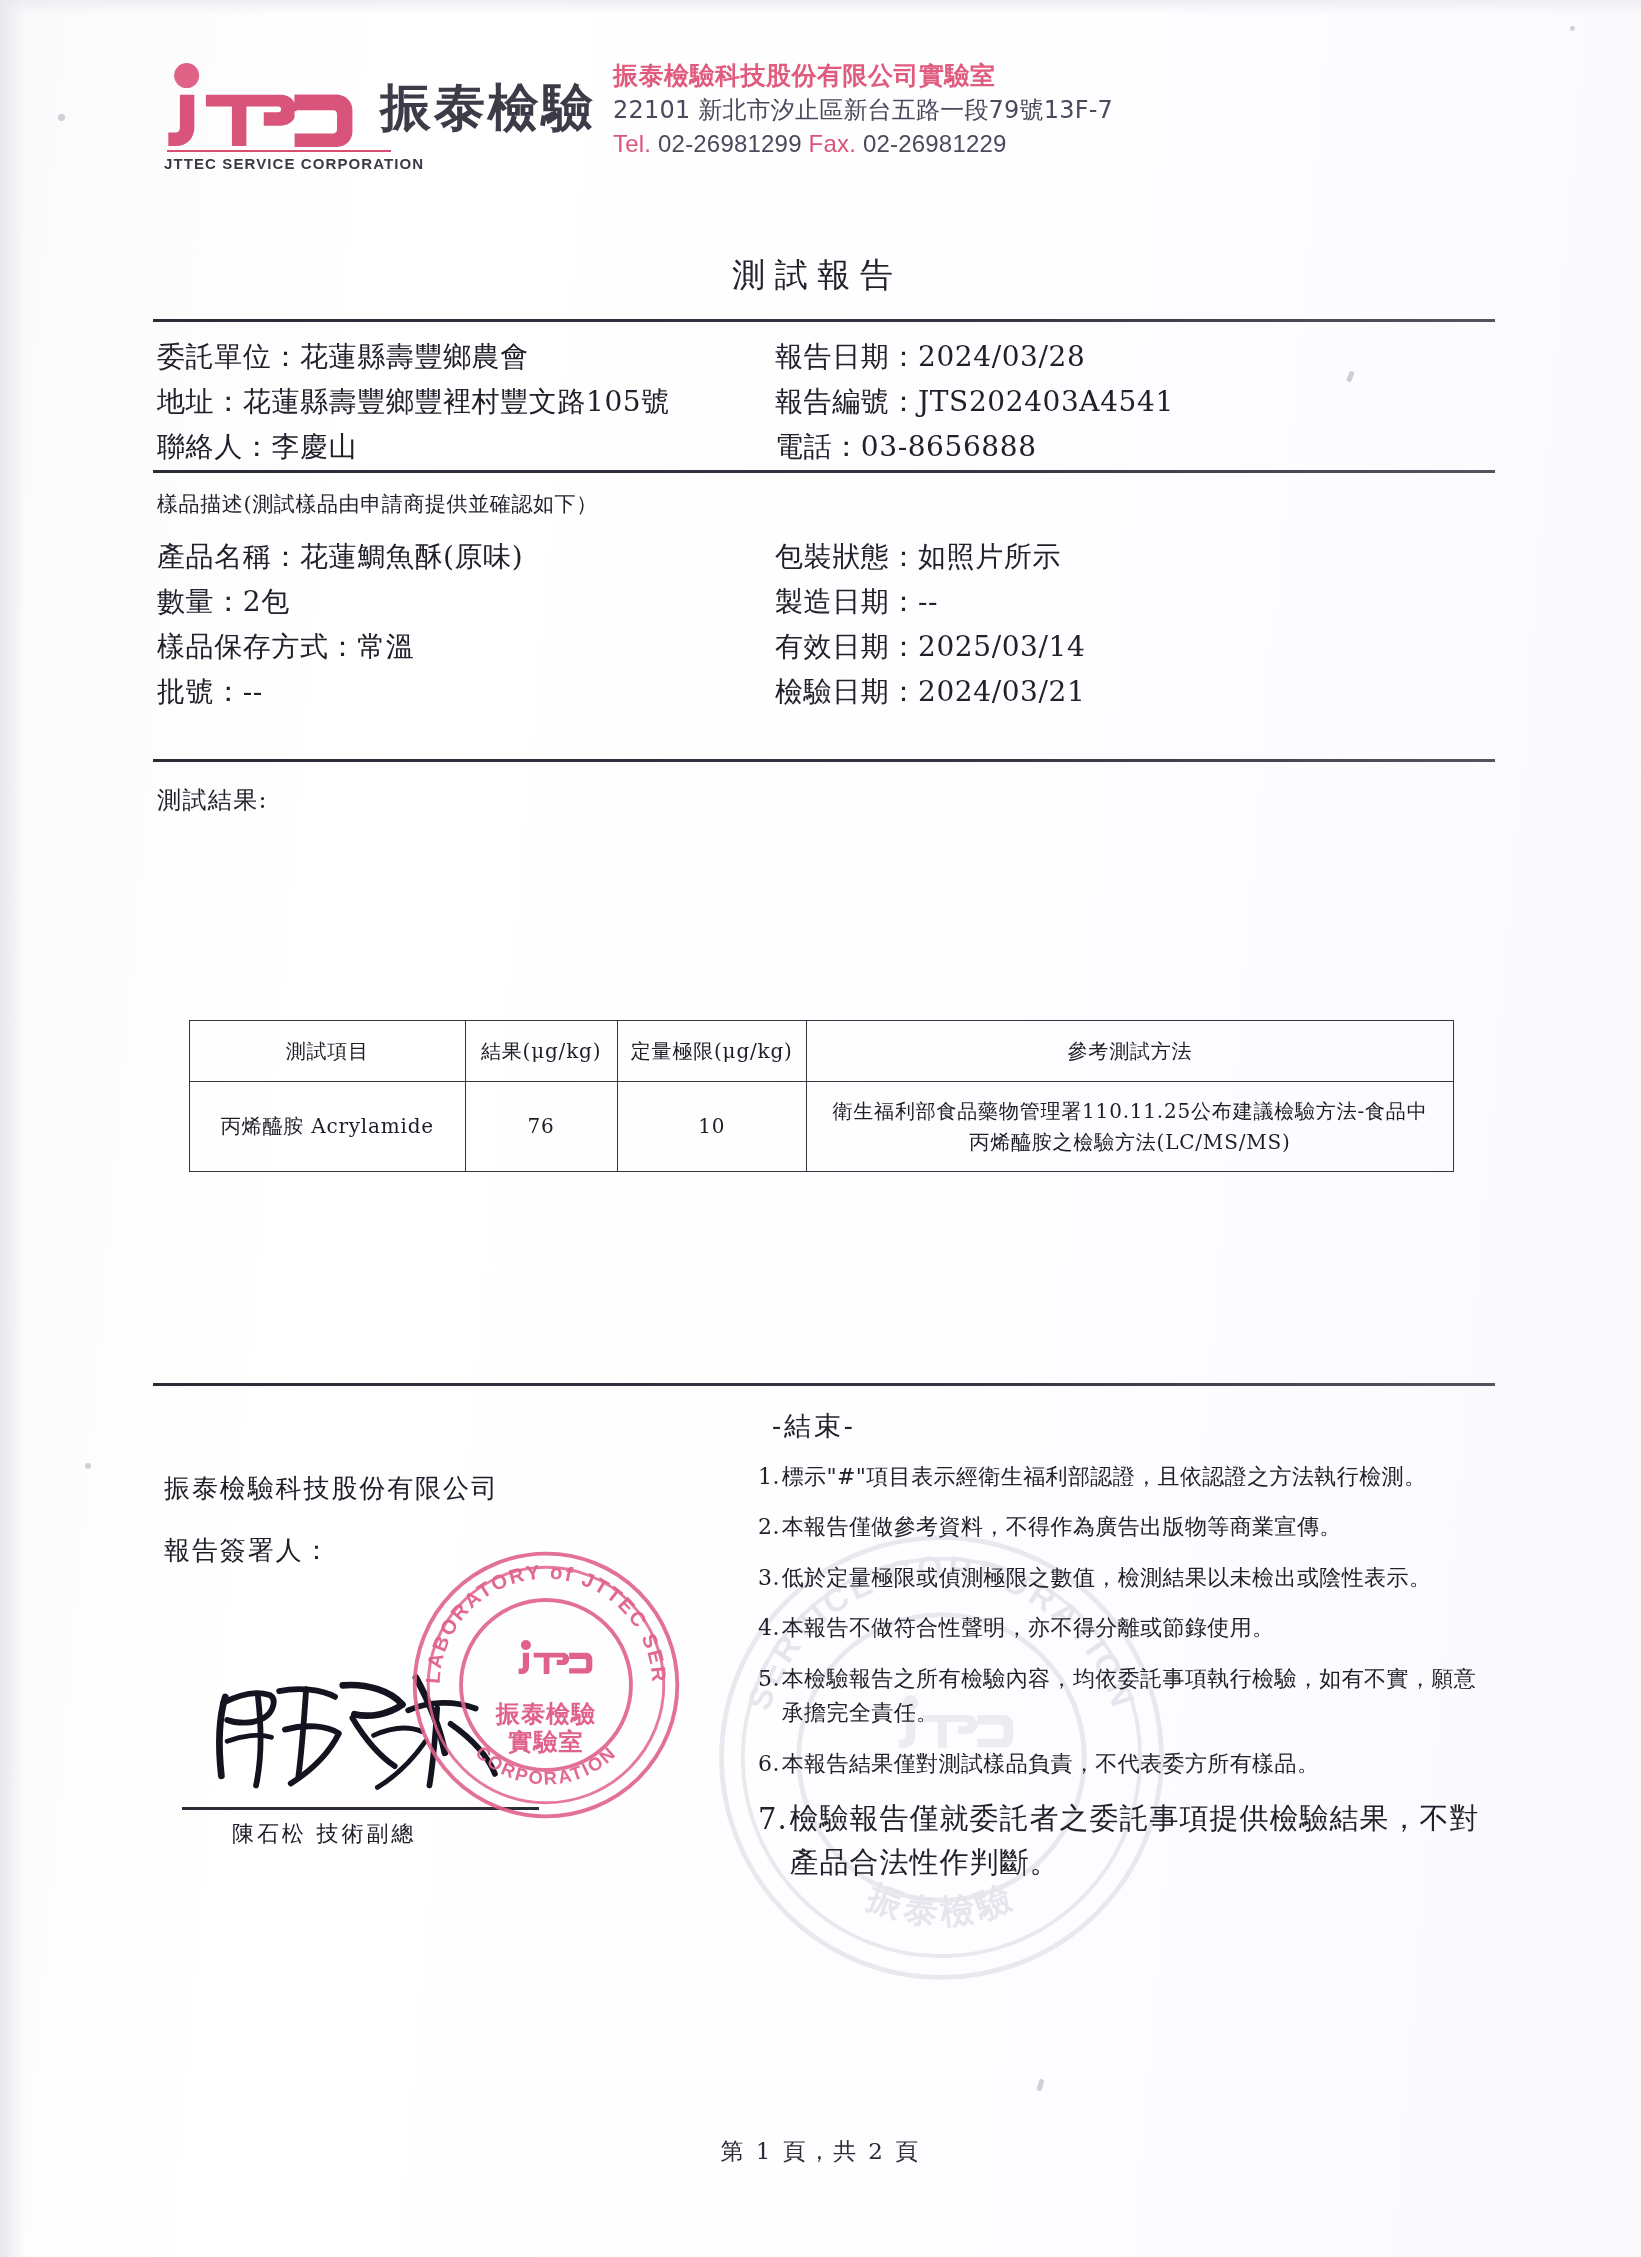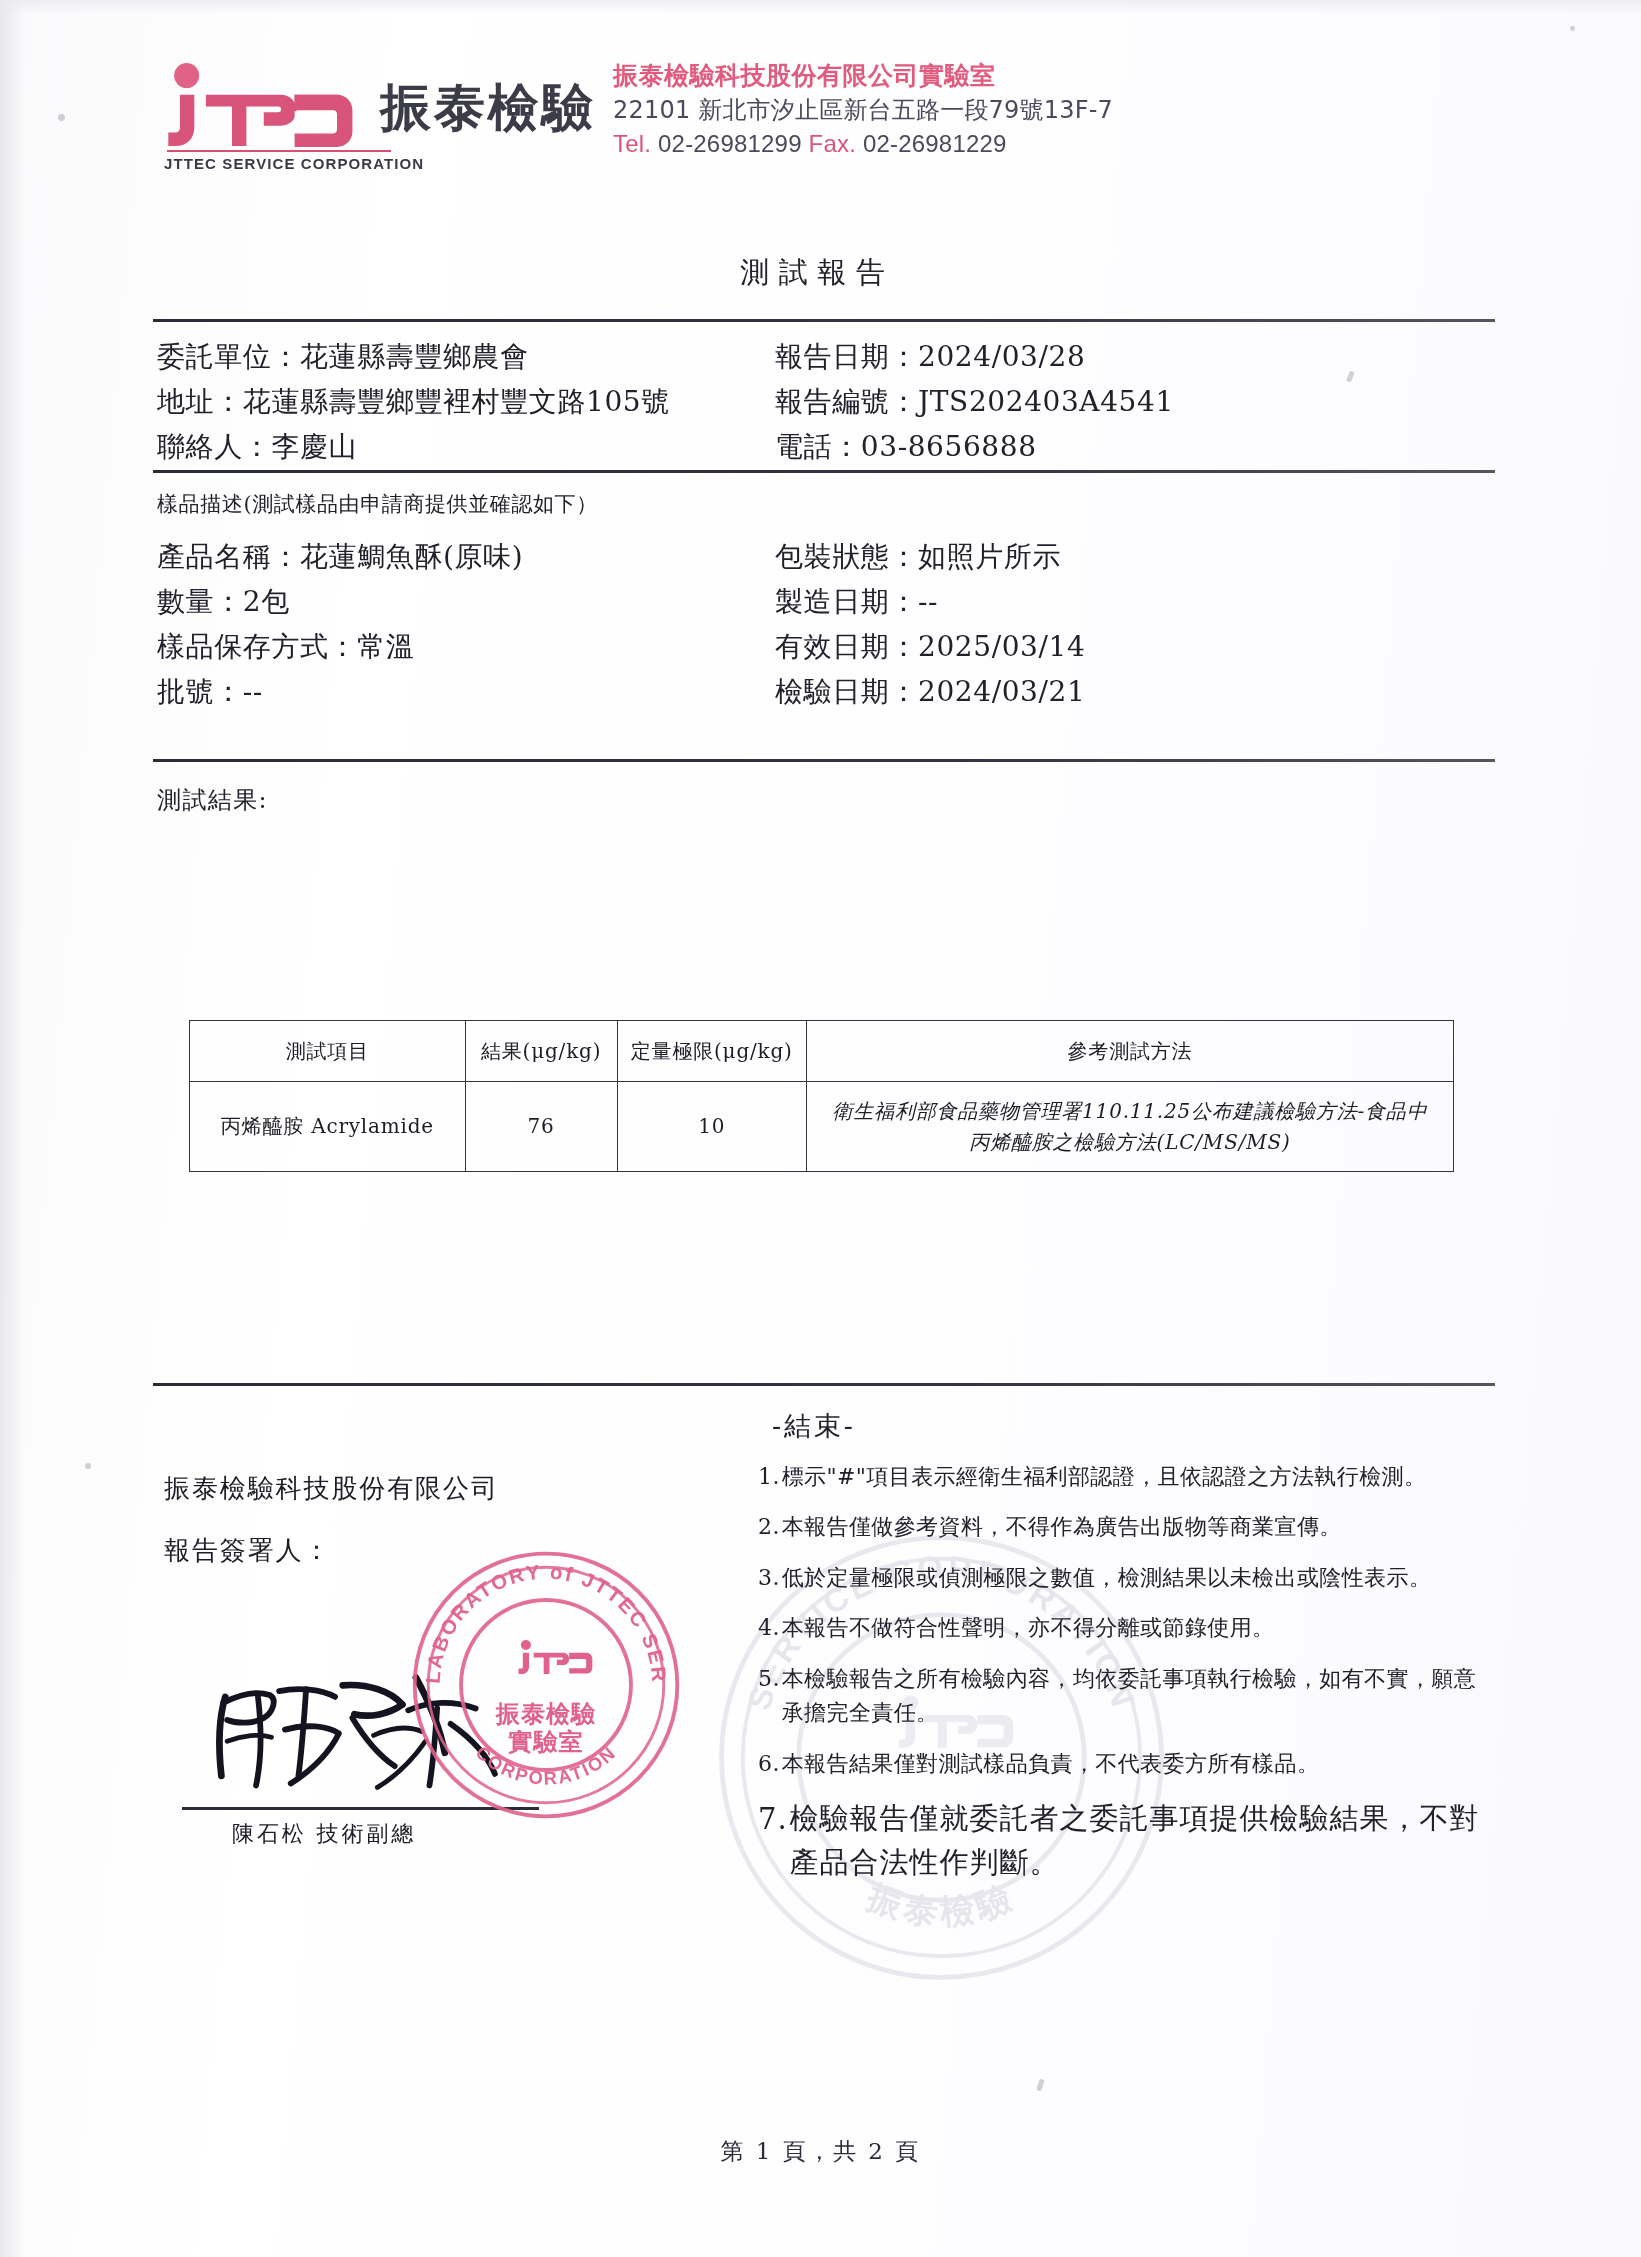--- a/index.html
+++ b/index.html
@@ -102,21 +102,21 @@
   }
   .org-tel .dark { color: #4a4a5c; }
 
   
   .doc-title {
     position: absolute;
     left: 0; right: 16px;
     top: 253px;
     text-align: center;
     font-family: "DejaVu Serif", "Liberation Serif", serif;
-    font-size: 29px;
+    font-size: 33px;
     letter-spacing: 9.7px;
     color: #23232e;
     text-indent: 9.7px;
   }
 
   
   .rule {
     position: absolute;
     left: 153px;
     width: 1342px;
@@ -175,21 +175,21 @@
     padding: 0 5.8px;
     font-weight: normal;
     letter-spacing: 0.8px;
   }
   table.results thead th { height: 60px; }
   table.results tbody td { height: 89px; line-height: 1.55; }
   .c-item  { width: 272px; }
   .c-res   { width: 143px; }
   .c-lim   { width: 183px; }
   .c-meth  { width: 666px; }
-  td.meth-cell { padding: 7.7px 13.5px; font-style: italic; }
+  td.meth-cell { padding: 7.7px 13.5px; }
 
   
   .company-name {
     position: absolute;
     left: 164px;
     top: 1471px;
     font-size: 26px;
     letter-spacing: 1.9px;
     color: #1d1d28;
   }

